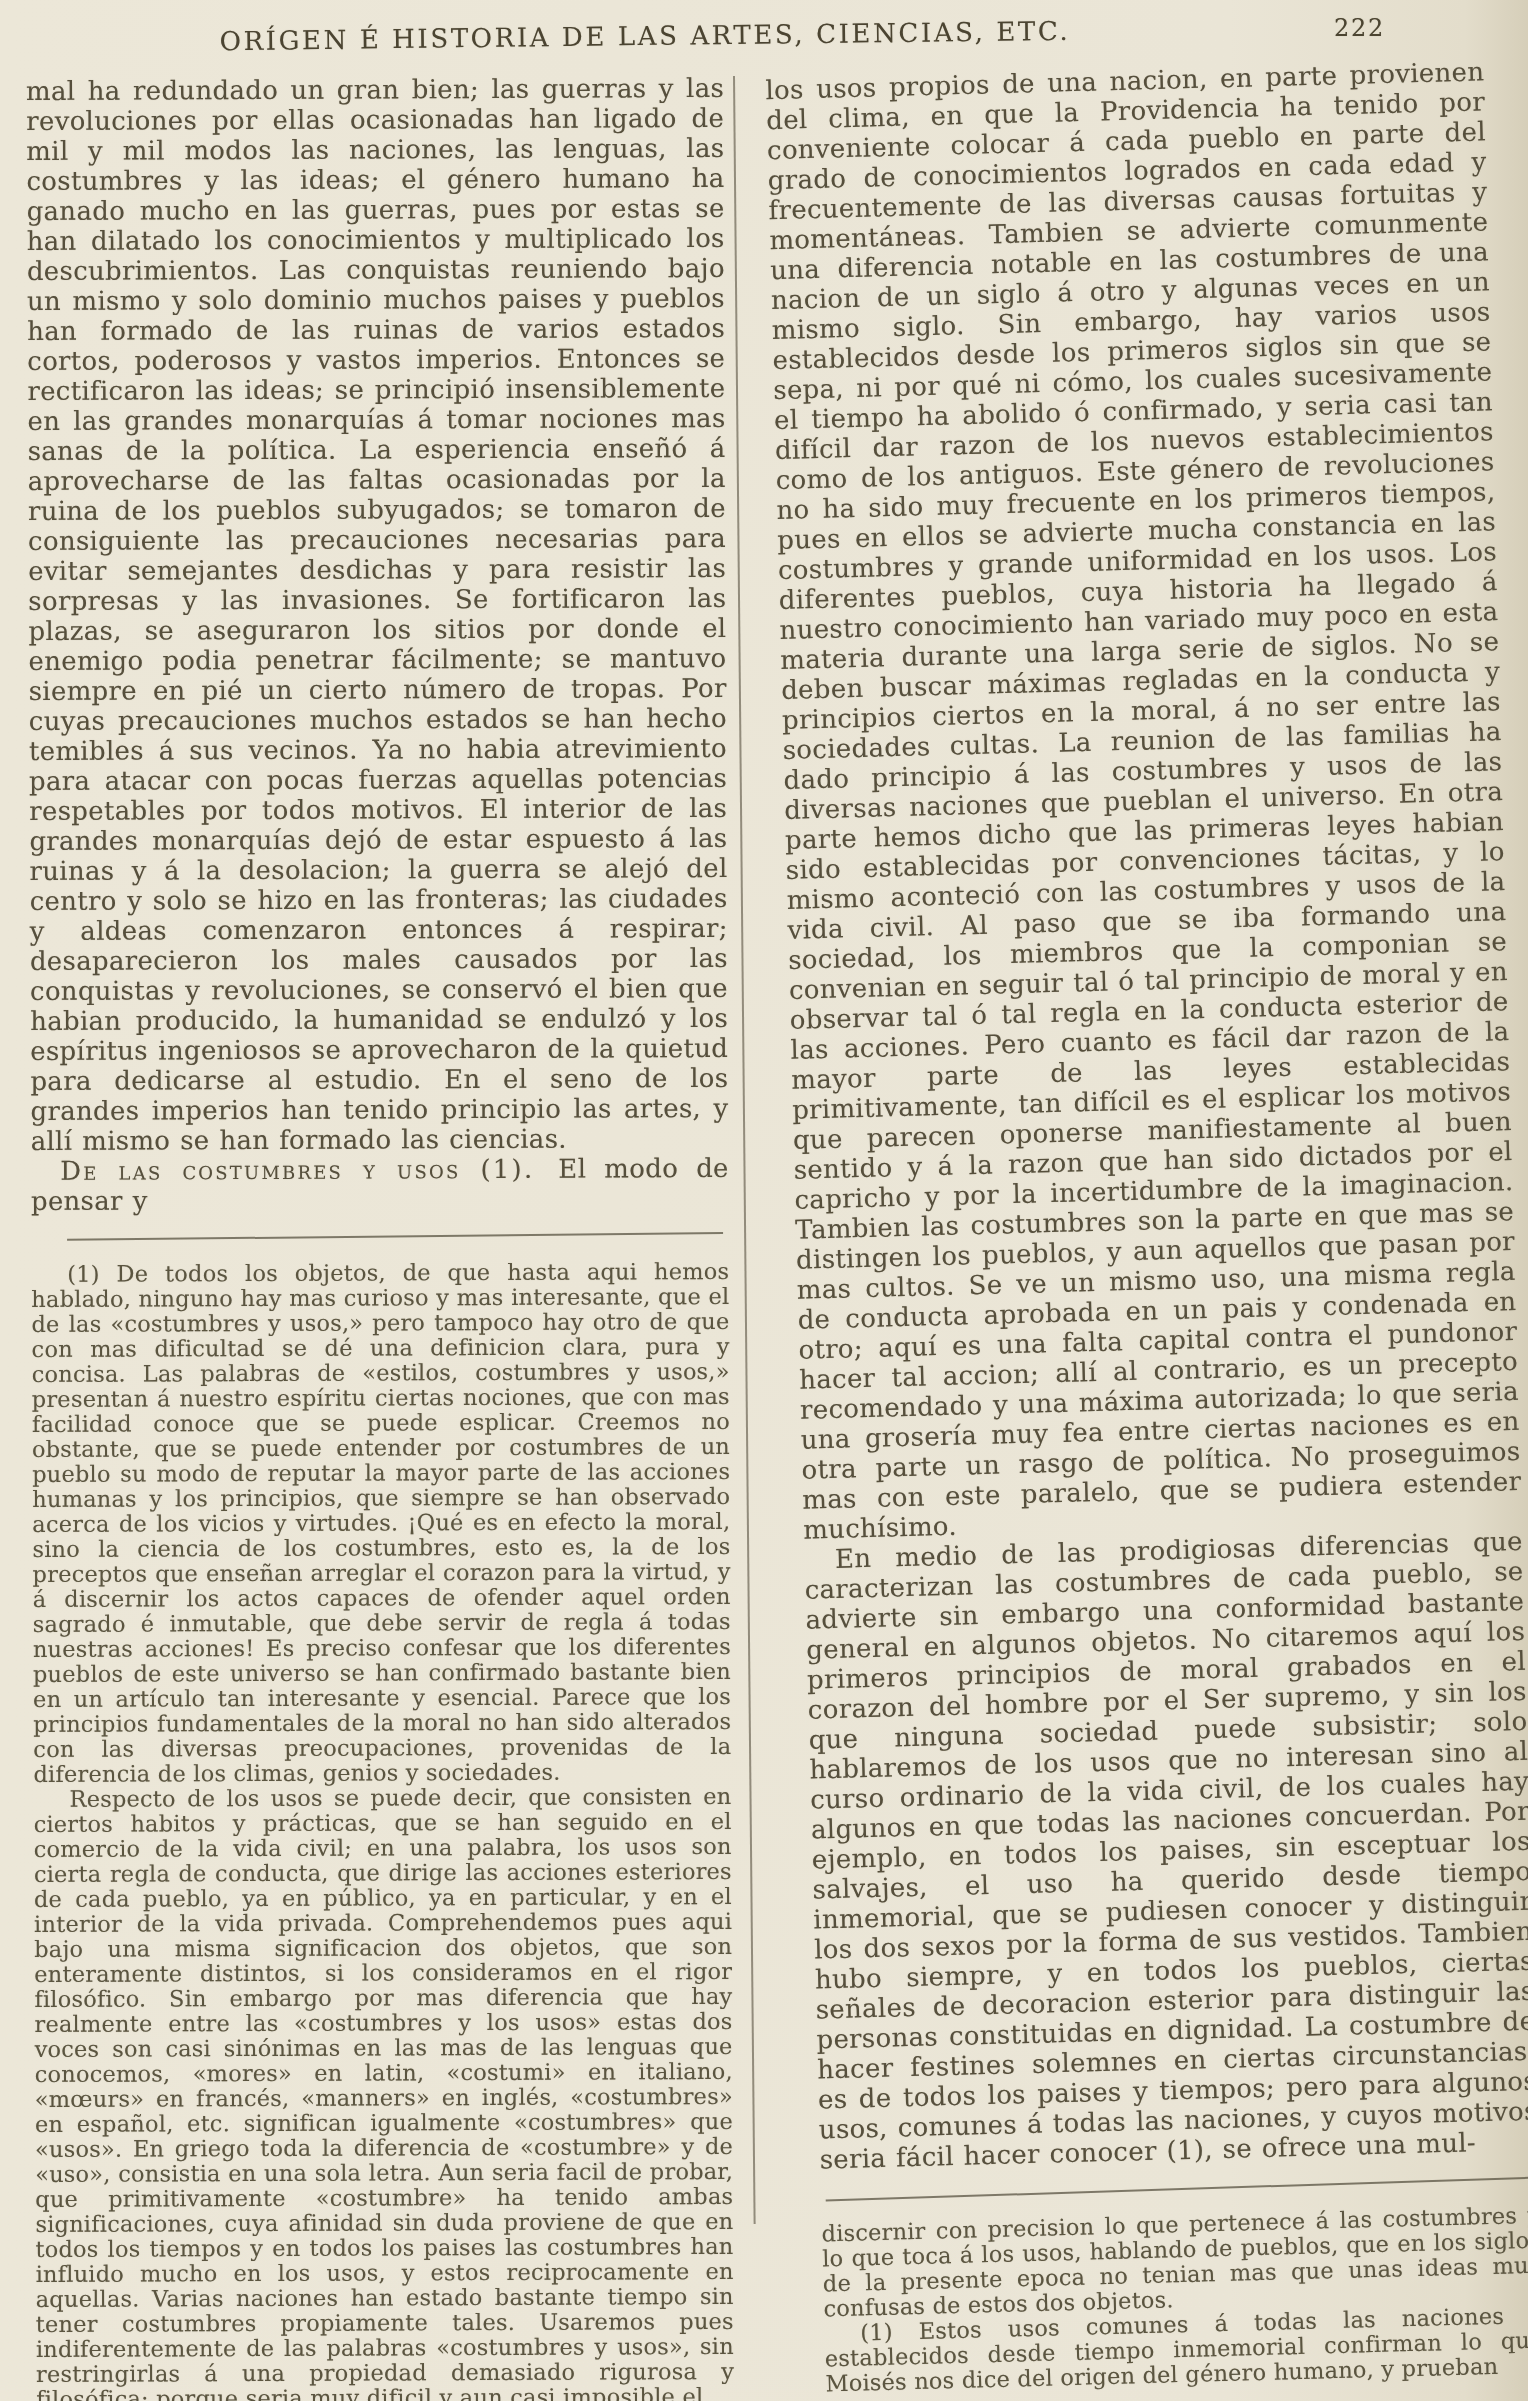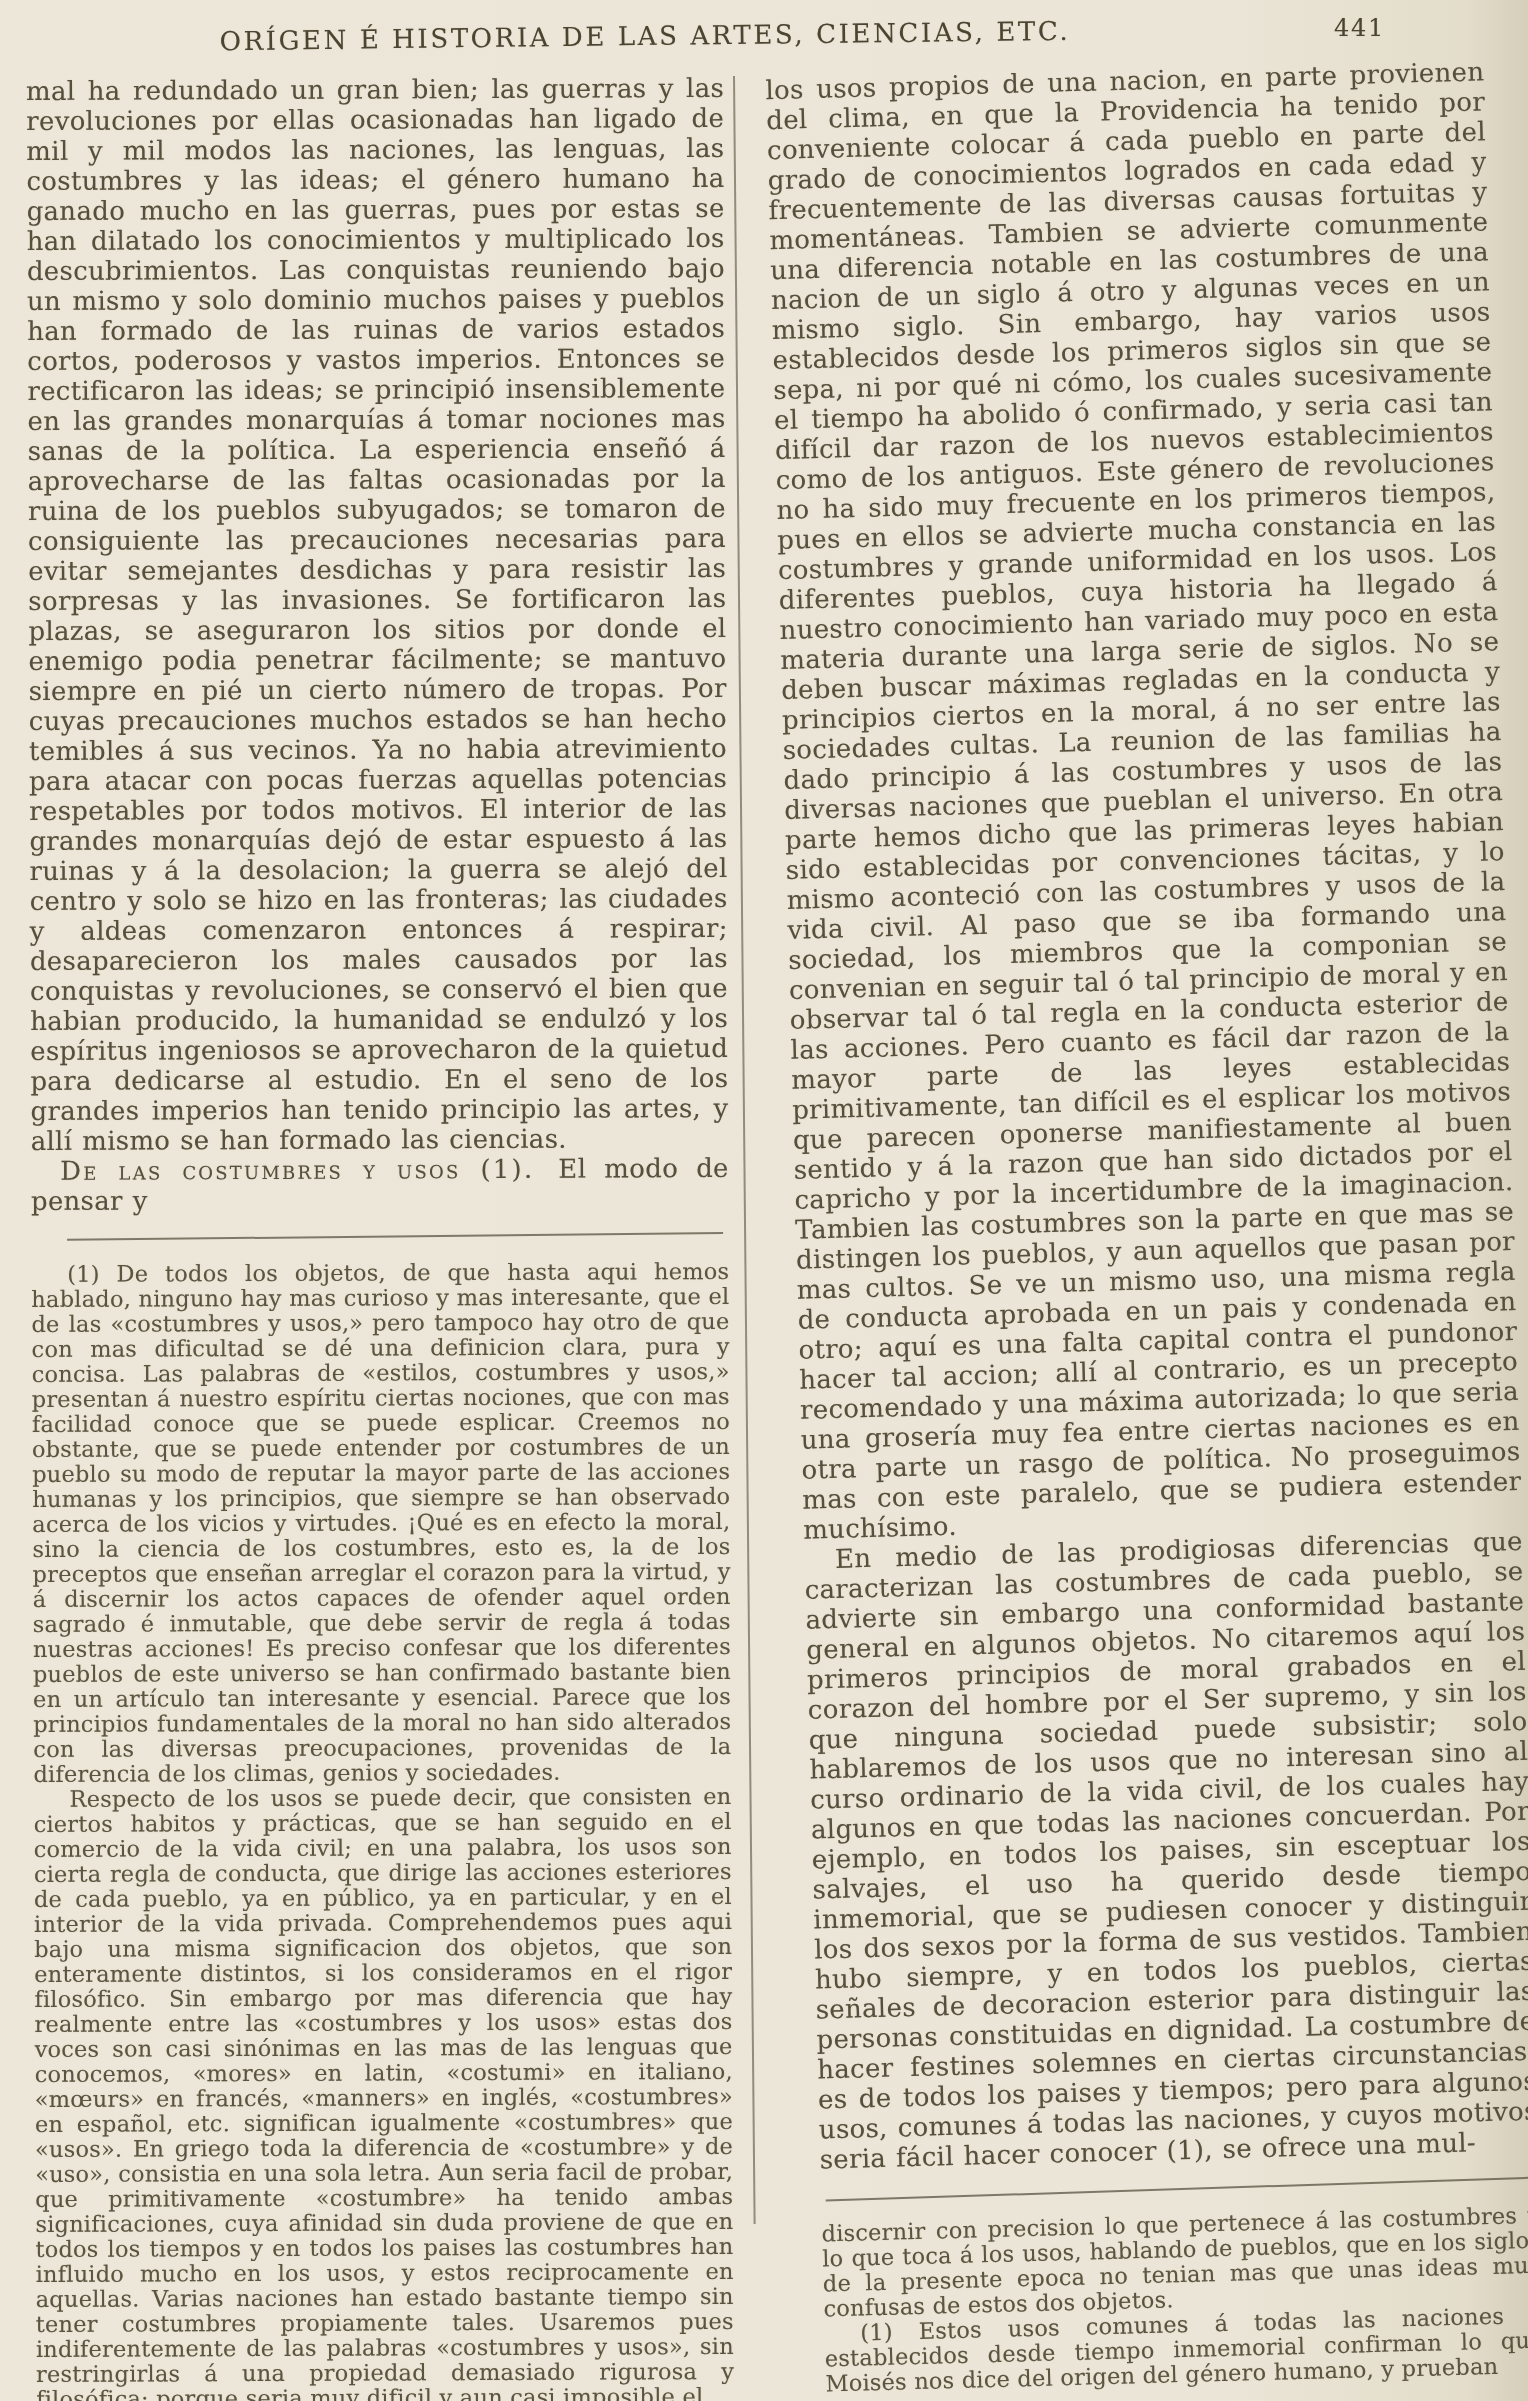--- a/index.html
+++ b/index.html
@@ -72,21 +72,21 @@
   }
   .footnote.no-indent-first p:first-child { text-indent:0; }
 </style>
 </head>
 <body>
 
 <div class="page">
 
   <div class="running-head">ORÍGEN É HISTORIA DE LAS ARTES, CIENCIAS, ETC.</div>
 
-  <div class="page-number">441</div>
+  <div class="page-number">222</div>
 
   <div class="columns">
 
     <div class="col col-left">
       <div class="main-text">
           <p>mal ha redundado un gran bien; las guerras y las revoluciones por ellas ocasionadas han ligado de mil y mil modos las naciones, las lenguas, las costumbres y las ideas; el género humano ha ganado mucho en las guerras, pues por estas se han dilatado los conocimientos y multiplicado los descubrimientos. Las conquistas reuniendo bajo un mismo y solo dominio muchos paises y pueblos han formado de las ruinas de varios estados cortos, poderosos y vastos imperios. Entonces se rectificaron las ideas; se principió insensiblemente en las grandes monarquías á tomar nociones mas sanas de la política. La esperiencia enseñó á aprovecharse de las faltas ocasionadas por la ruina de los pueblos subyugados; se tomaron de consiguiente las precauciones necesarias para evitar semejantes desdichas y para resistir las sorpresas y las invasiones. Se fortificaron las plazas, se aseguraron los sitios por donde el enemigo podia penetrar fácilmente; se mantuvo siempre en pié un cierto número de tropas. Por cuyas precauciones muchos estados se han hecho temibles á sus vecinos. Ya no habia atrevimiento para atacar con pocas fuerzas aquellas potencias respetables por todos motivos. El interior de las grandes monarquías dejó de estar espuesto á las ruinas y á la desolacion; la guerra se alejó del centro y solo se hizo en las fronteras; las ciudades y aldeas comenzaron entonces á respirar; desaparecieron los males causados por las conquistas y revoluciones, se conservó el bien que habian producido, la humanidad se endulzó y los espíritus ingeniosos se aprovecharon de la quietud para dedicarse al estudio. En el seno de los grandes imperios han tenido principio las artes, y allí mismo se han formado las ciencias.</p>
         </div>
 
       <p class="lead-para">
         <span class="smallcaps">De las costumbres y usos (1).</span><span>El modo de pensar y</span>

